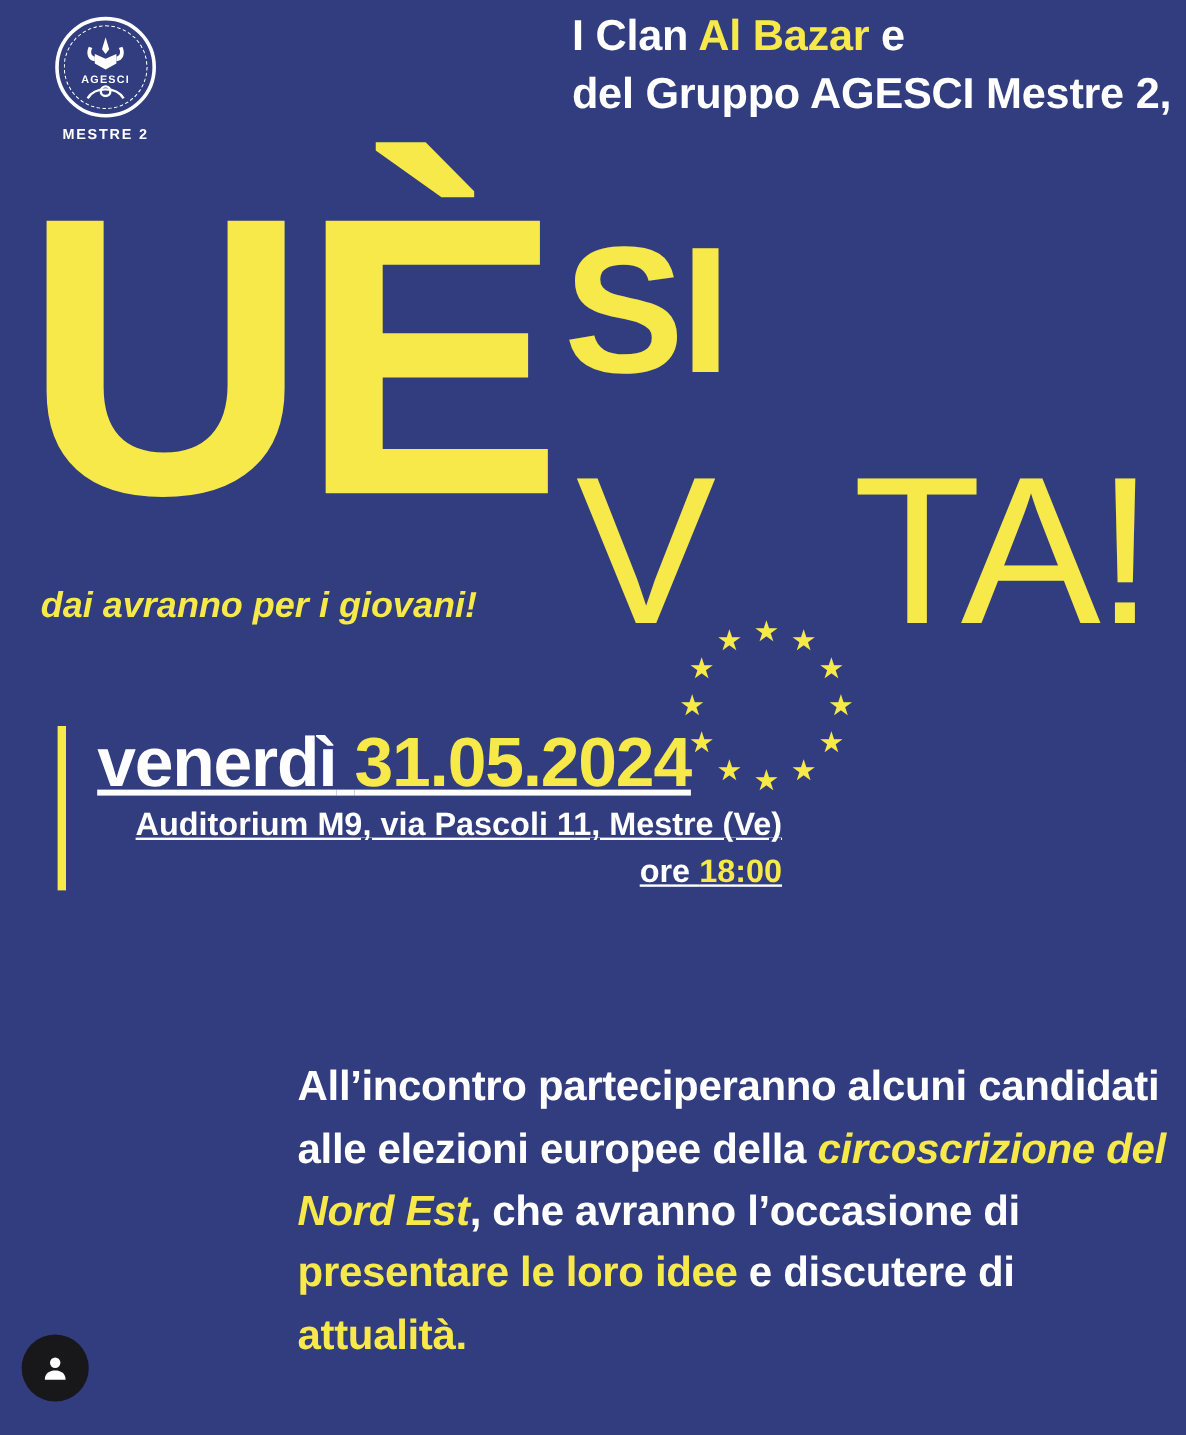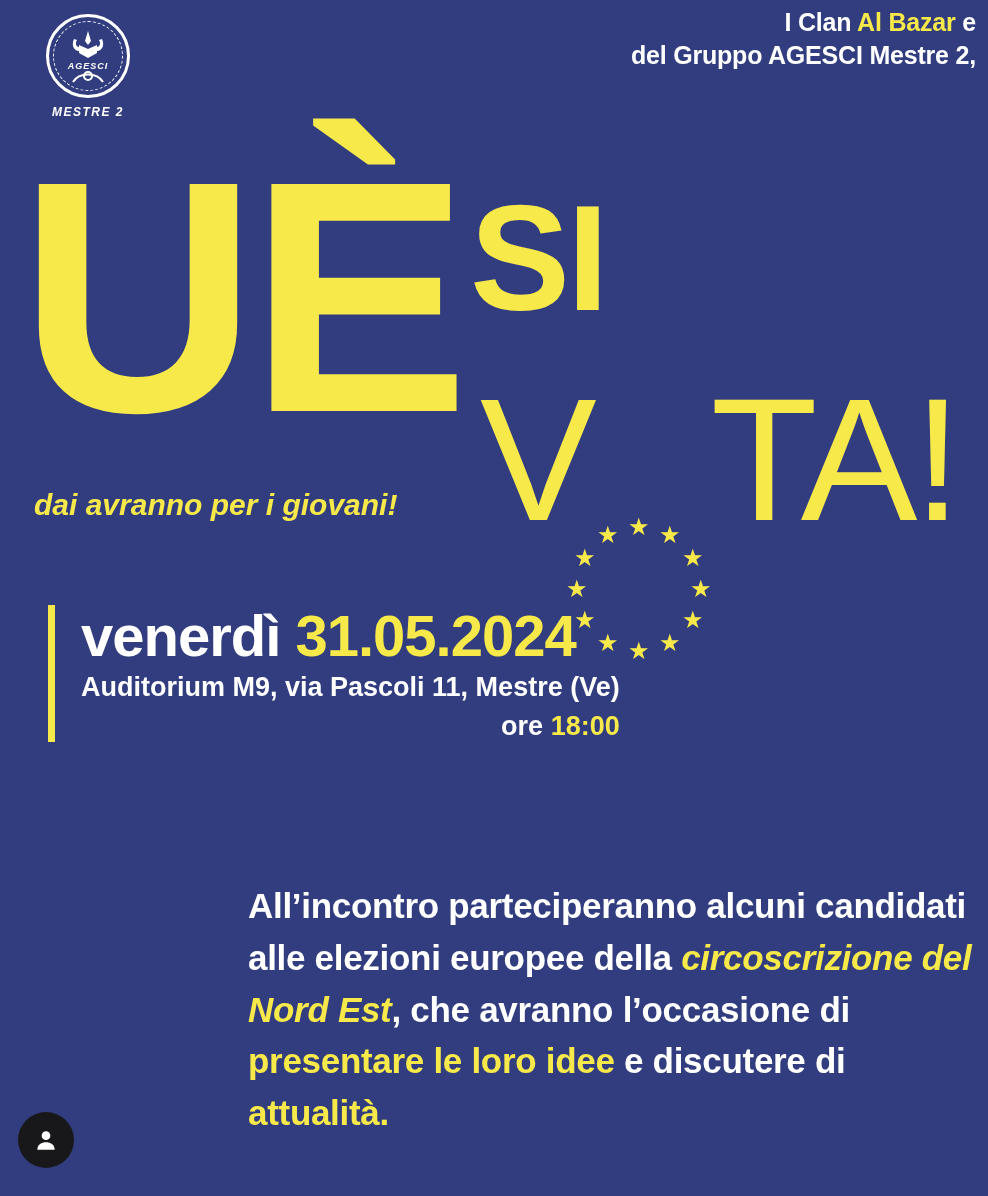--- a/index.html
+++ b/index.html
@@ -21,21 +21,20 @@
     background: #313d7e;
   }
 
   
   .logo-block {
     position: absolute;
     left: 38px;
     top: 14px;
     width: 100px;
     text-align: center;
-    font-style: italic;
   }
   .logo-circle {
     width: 84px;
     height: 84px;
     margin: 0 auto;
     border-radius: 50%;
     border: 3px solid #ffffff;
     position: relative;
     box-sizing: border-box;
   }
@@ -74,22 +73,21 @@
     font-weight: bold;
     letter-spacing: 1.5px;
     color: #ffffff;
   }
 
   
   .invite {
     position: absolute;
     right: 12px;
     top: 6px;
-    text-align: right;
-    font-size: 25px;
+    font-size: 36px;
     font-weight: bold;
     line-height: 1.32;
     letter-spacing: -0.2px;
   }
   .invite .y { color: #f7e94a; }
   .invite .w { color: #ffffff; }
 
   
   .headline {
     position: absolute;
@@ -154,36 +152,38 @@
     line-height: 1;
   }
 
   
   .date-block {
     position: absolute;
     left: 48px;
     top: 605px;
     padding-left: 26px;
     border-left: 7px solid #f7e94a;
+    text-decoration: underline;
   }
   .date-line {
     font-size: 58px;
     font-weight: bold;
     line-height: 1.06;
     letter-spacing: -1px;
     white-space: nowrap;
   }
   .date-line .w { color: #ffffff; }
   .date-line .y { color: #f7e94a; }
   .venue {
     margin-top: 6px;
     font-size: 27px;
     font-weight: bold;
     color: #ffffff;
     white-space: nowrap;
+    margin-left: 32px;
   }
   .time {
     margin-top: 8px;
     font-size: 27px;
     font-weight: bold;
     color: #ffffff;
     text-align: right;
   }
   .time .y { color: #f7e94a; }
 

